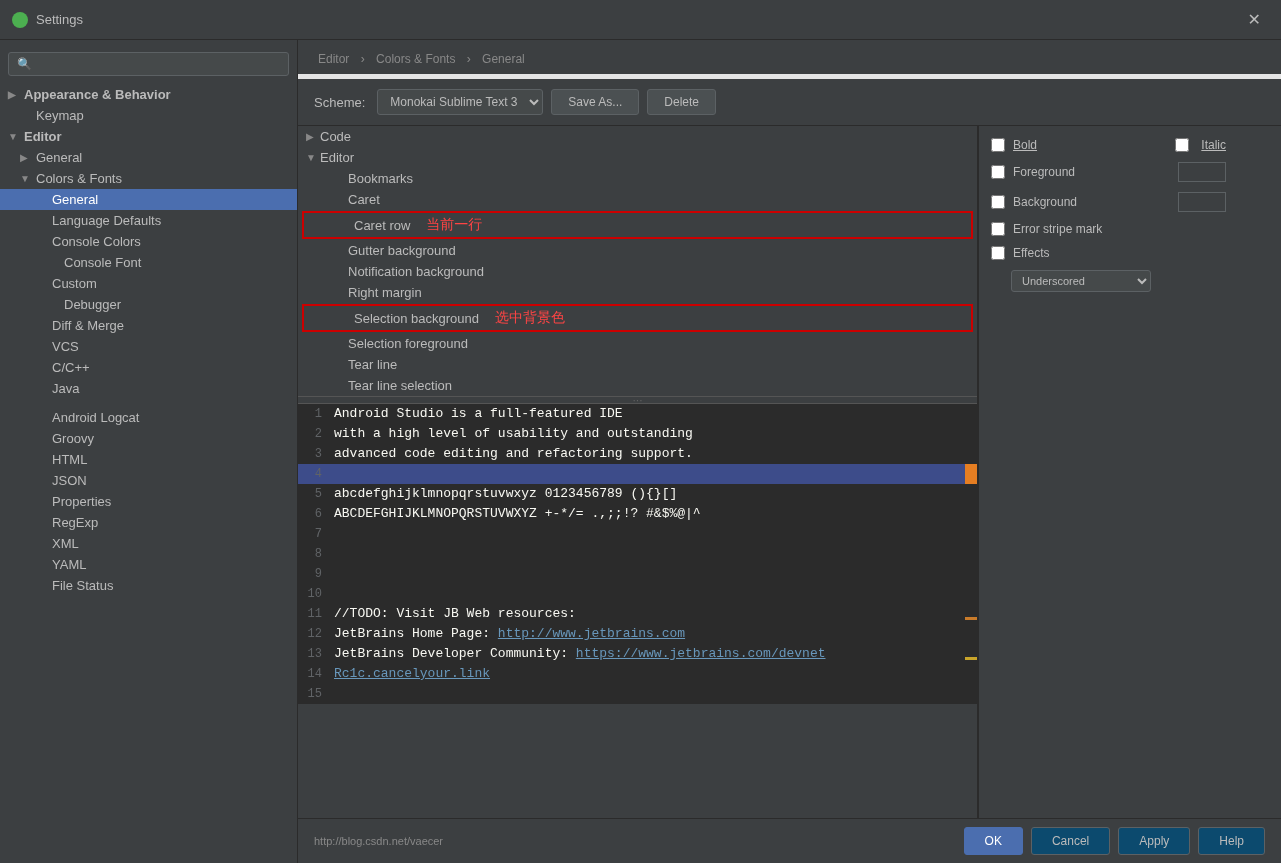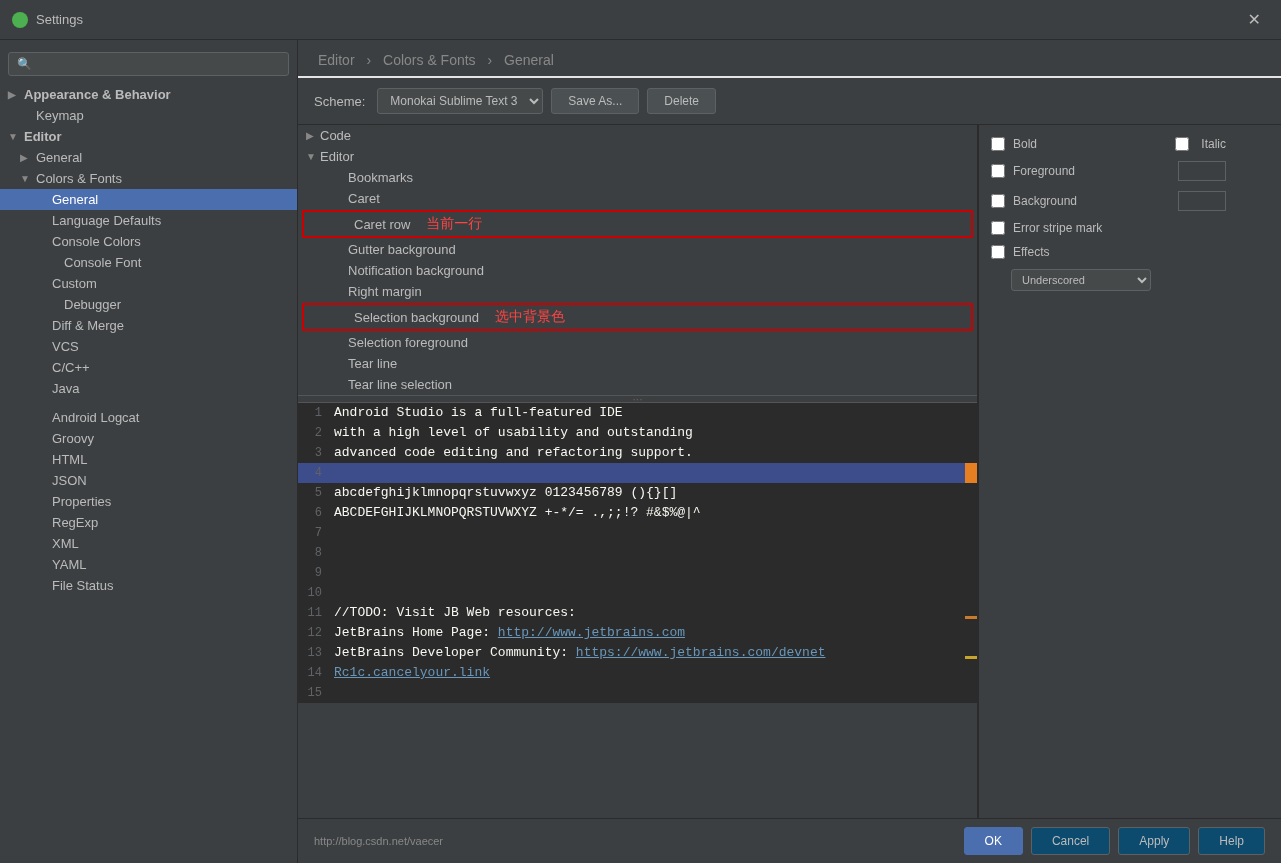--- a/index.html
+++ b/index.html
@@ -97,23 +97,23 @@
       flex: 1;
       display: flex;
       flex-direction: column;
       background: #3c3f41;
       overflow: hidden;
     }
 
     
     .breadcrumb {
       padding: 12px 16px 8px 16px;
-      font-size: 14px;
-      color: #bbbbbb;
-      border-bottom: 2px solid #e5e5e5;
+      font-size: 12px;
+      color: #bbbbbb;
+      border-bottom: 5px solid #e5e5e5;
     }
     .breadcrumb span { color: #888; margin: 0 4px; }
 
     
     .scheme-row {
       display: flex;
       align-items: center;
       padding: 10px 16px;
       border-bottom: 1px solid #2b2b2b;
       gap: 8px;
@@ -252,21 +252,21 @@
       overflow-y: auto;
       flex-shrink: 0;
     }
 
     .prop-row {
       display: flex;
       align-items: center;
       margin-bottom: 10px;
       gap: 8px;
     }
-    .prop-row-bold { justify-content: space-between; }
+    .prop-row-bold { justify-content: space-between; text-decoration: underline; }
     .prop-checkbox {
       width: 14px;
       height: 14px;
       border: 1px solid #5c6164;
       background: #3c3f41;
       flex-shrink: 0;
     }
     .prop-label { color: #bbbbbb; font-size: 12px; flex: 1; }
     .prop-color-box {
       width: 48px;

